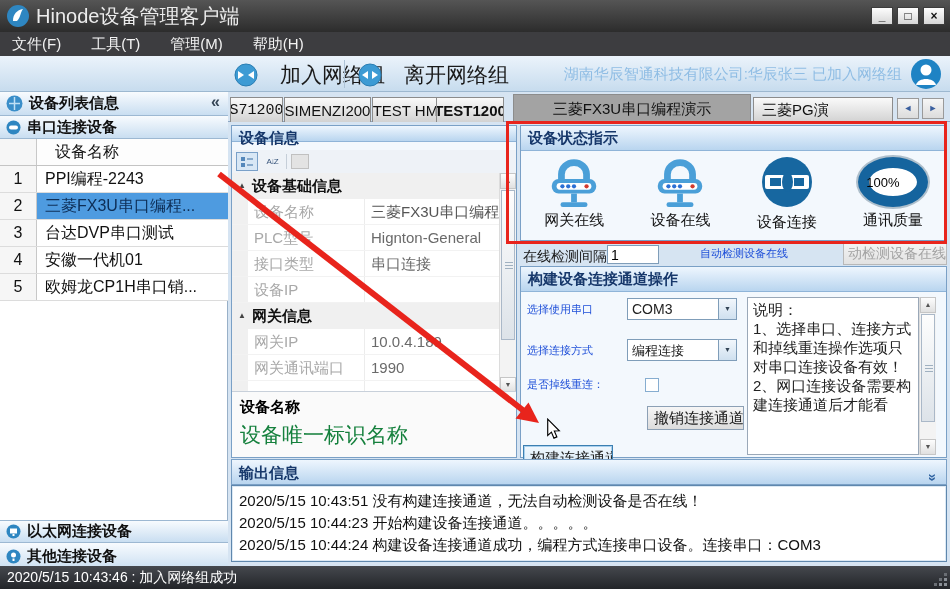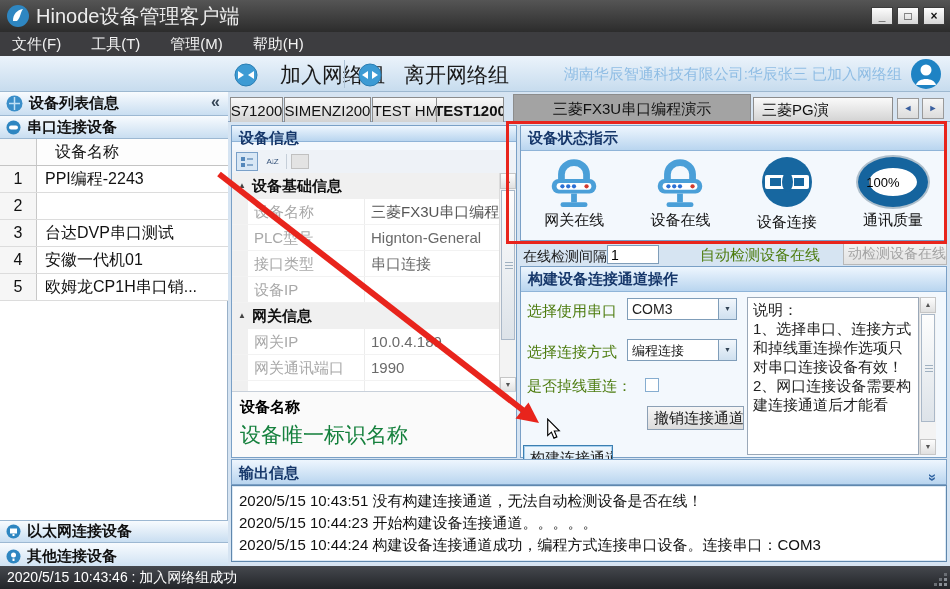--- a/index.html
+++ b/index.html
@@ -57,21 +57,21 @@
          font-size:7px;color:#555;text-align:center;line-height:14px;box-sizing:border-box;}
   .vsb-thumb{position:absolute;left:1px;width:14px;background:linear-gradient(#fdfdfd,#dde3e9);border:1px solid #aab8c8;box-sizing:border-box;}
   .gripl{position:absolute;left:3px;top:50%;width:8px;height:1px;background:#9fb0c0;box-shadow:0 -3px #9fb0c0,0 3px #9fb0c0;}
   
   .ind-col{width:106px;display:flex;flex-direction:column;align-items:center;padding-top:3px;}
   .ind-label{font-size:15px;color:#111;margin-top:1px;white-space:nowrap;}
   .donut{position:relative;width:28px;height:28px;border:11px solid #15649e;border-radius:50%;background:#fff;box-shadow:0 0 0 2px #aebfcc;margin:3px;padding-left:20px;}
   .donut span{position:absolute;left:-10px;top:7px;width:48px;text-align:center;font-size:13px;color:#000;}
   
   .lbl14{font-size:14px;color:#1a1a1a;white-space:nowrap;}
-  .lbl15{font-size:15px;color:#4d7c0f;white-space:nowrap;}
+  .lbl15{font-size:11px;color:#1d4ed8;white-space:nowrap;}
   .tbox{background:#fff;border:1px solid #7f9db9;font-size:14px;padding:0 3px;font-family:inherit;}
   .combo{background:#fff;border:1px solid #7f9db9;display:flex;}
   .combo-txt{flex:1;font-size:14px;color:#222;padding:2px 4px;white-space:nowrap;overflow:hidden;}
   .combo-btn{width:17px;border-left:1px solid #7f9db9;background:linear-gradient(#f2f7fc,#cfe0ef);color:#345;font-size:7px;text-align:center;line-height:19px;}
   .chk{width:14px;height:14px;background:#fff;border:1px solid #86add0;box-sizing:border-box;}
   .btn{background:linear-gradient(#f6f6f6,#dcdcdc);border:1px solid #8ca0b5;font-size:15px;color:#1a1a1a;
        text-align:center;font-family:inherit;box-sizing:border-box;white-space:nowrap;overflow:hidden;}
   .btn-focus{background:linear-gradient(#f0f7fd,#d4e8f8);border:1px solid #3c7fb1;box-shadow:inset 0 0 0 1px #a8d0ee;margin-top:40px;}
   .btn-dis{background:linear-gradient(#f3f3f3,#e2e2e2);border:1px solid #b8b8b8;color:#a3a3a3;}
   .notebox{background:#fff;border:1px solid #9aa8b8;font-size:15px;line-height:19px;color:#222;padding:2px 5px;
@@ -163,20 +163,21 @@
   <div class="abs tbl-headrow">
     <div class="gut"></div>
     <div class="cell-name" style="padding-left:18px;">设备名称</div>
   </div>
   <div class="abs tbl-row" style="top:166px;">
     <div class="gut">1</div>
     <div class="cell-name">PPI编程-2243</div>
   </div>
   <div class="abs tbl-row row-sel" style="top:193px;">
     <div class="gut">2</div>
+    <div class="cell-name">三菱FX3U串口编程...</div>
   </div>
   <div class="abs tbl-row" style="top:220px;">
     <div class="gut">3</div>
     <div class="cell-name">台达DVP串口测试</div>
   </div>
   <div class="abs tbl-row" style="top:247px;">
     <div class="gut">4</div>
     <div class="cell-name">安徽一代机01</div>
   </div>
   <div class="abs tbl-row" style="top:274px;">
@@ -194,21 +195,21 @@
   <div class="abs group-bar" style="left:0;top:543px;width:228px;height:28px;">
     <svg class="mini-icon" width="15" height="15" viewBox="0 0 15 15">
       <circle cx="7.5" cy="7.5" r="7" fill="#2e86c1"></circle>
         <circle cx="7.5" cy="6" r="2.5" fill="#fff"></circle>
         <rect x="6.5" y="9.5" width="2" height="2.5" fill="#fff"></rect>
     </svg>
     <span>其他连接设备</span>
   </div>
 
   <div class="abs tabline"></div>
-  <div class="tab" style="left:230px;width:53px;">S71200</div>
+  <div class="tab" style="left:230px;width:53px;font-family:Liberation Mono, monospace;">S71200</div>
   <div class="tab" style="left:284px;width:87px;">SIMENZI200</div>
   <div class="tab" style="left:372px;width:71px;">TEST HMI</div>
   <div class="tab" style="left:436px;width:68px;font-weight:bold;">TEST1200</div>
   <div class="tab tab-active" style="left:513px;width:238px;">三菱FX3U串口编程演示</div>
   <div class="tab" style="left:753px;width:140px;justify-content:flex-start;padding-left:8px;">三菱PG演</div>
   <div class="tab-scroll" style="left:897px;">◄</div>
   <div class="tab-scroll" style="left:922px;">►</div>
 
   <div class="abs panel" style="left:231px;top:125px;width:286px;height:333px;">
     <div class="panel-h">设备信息</div>

